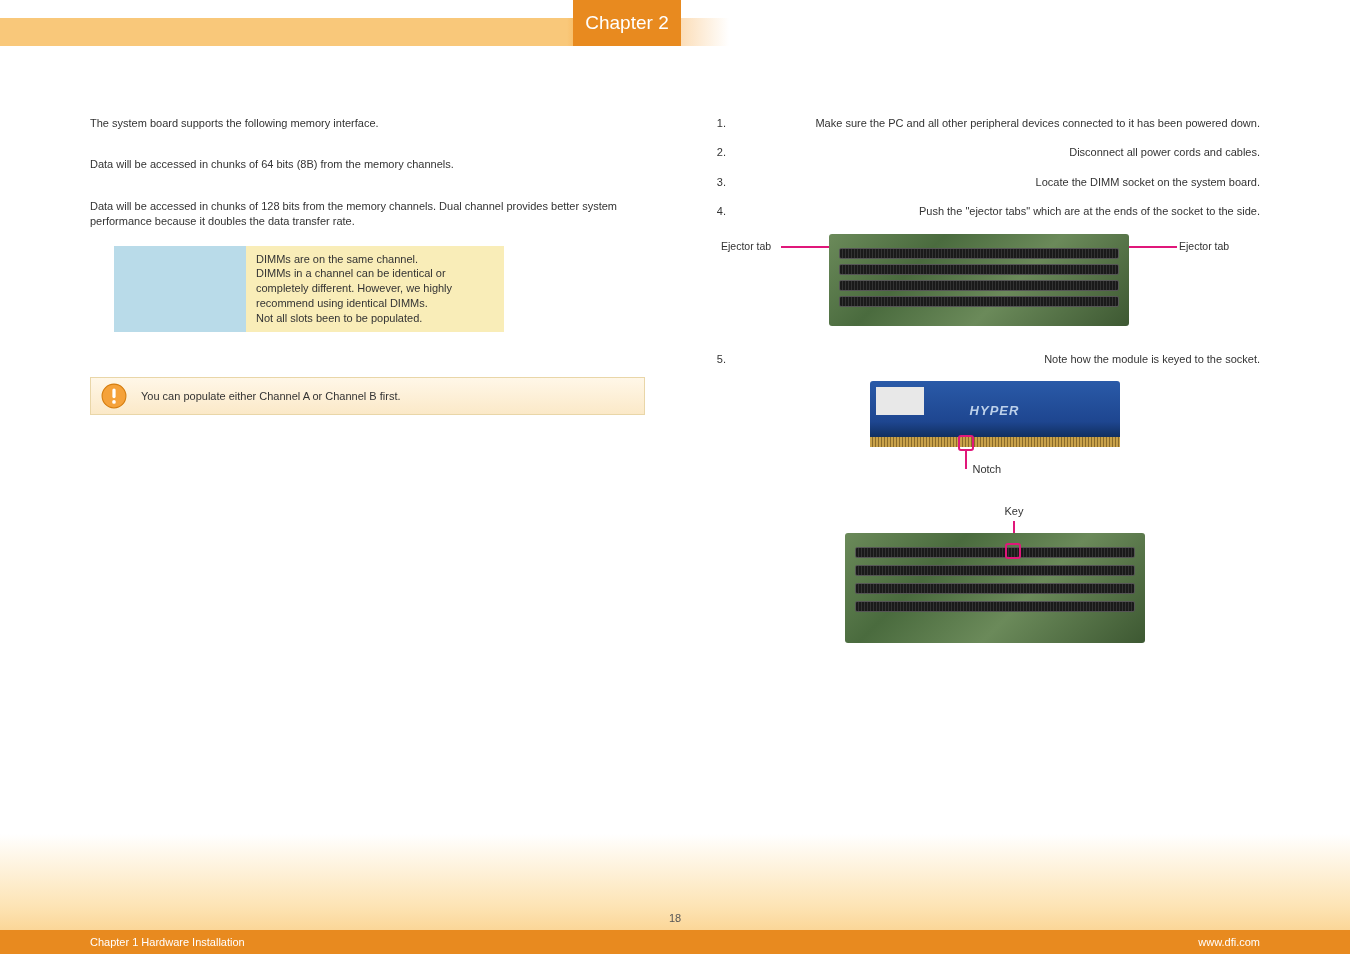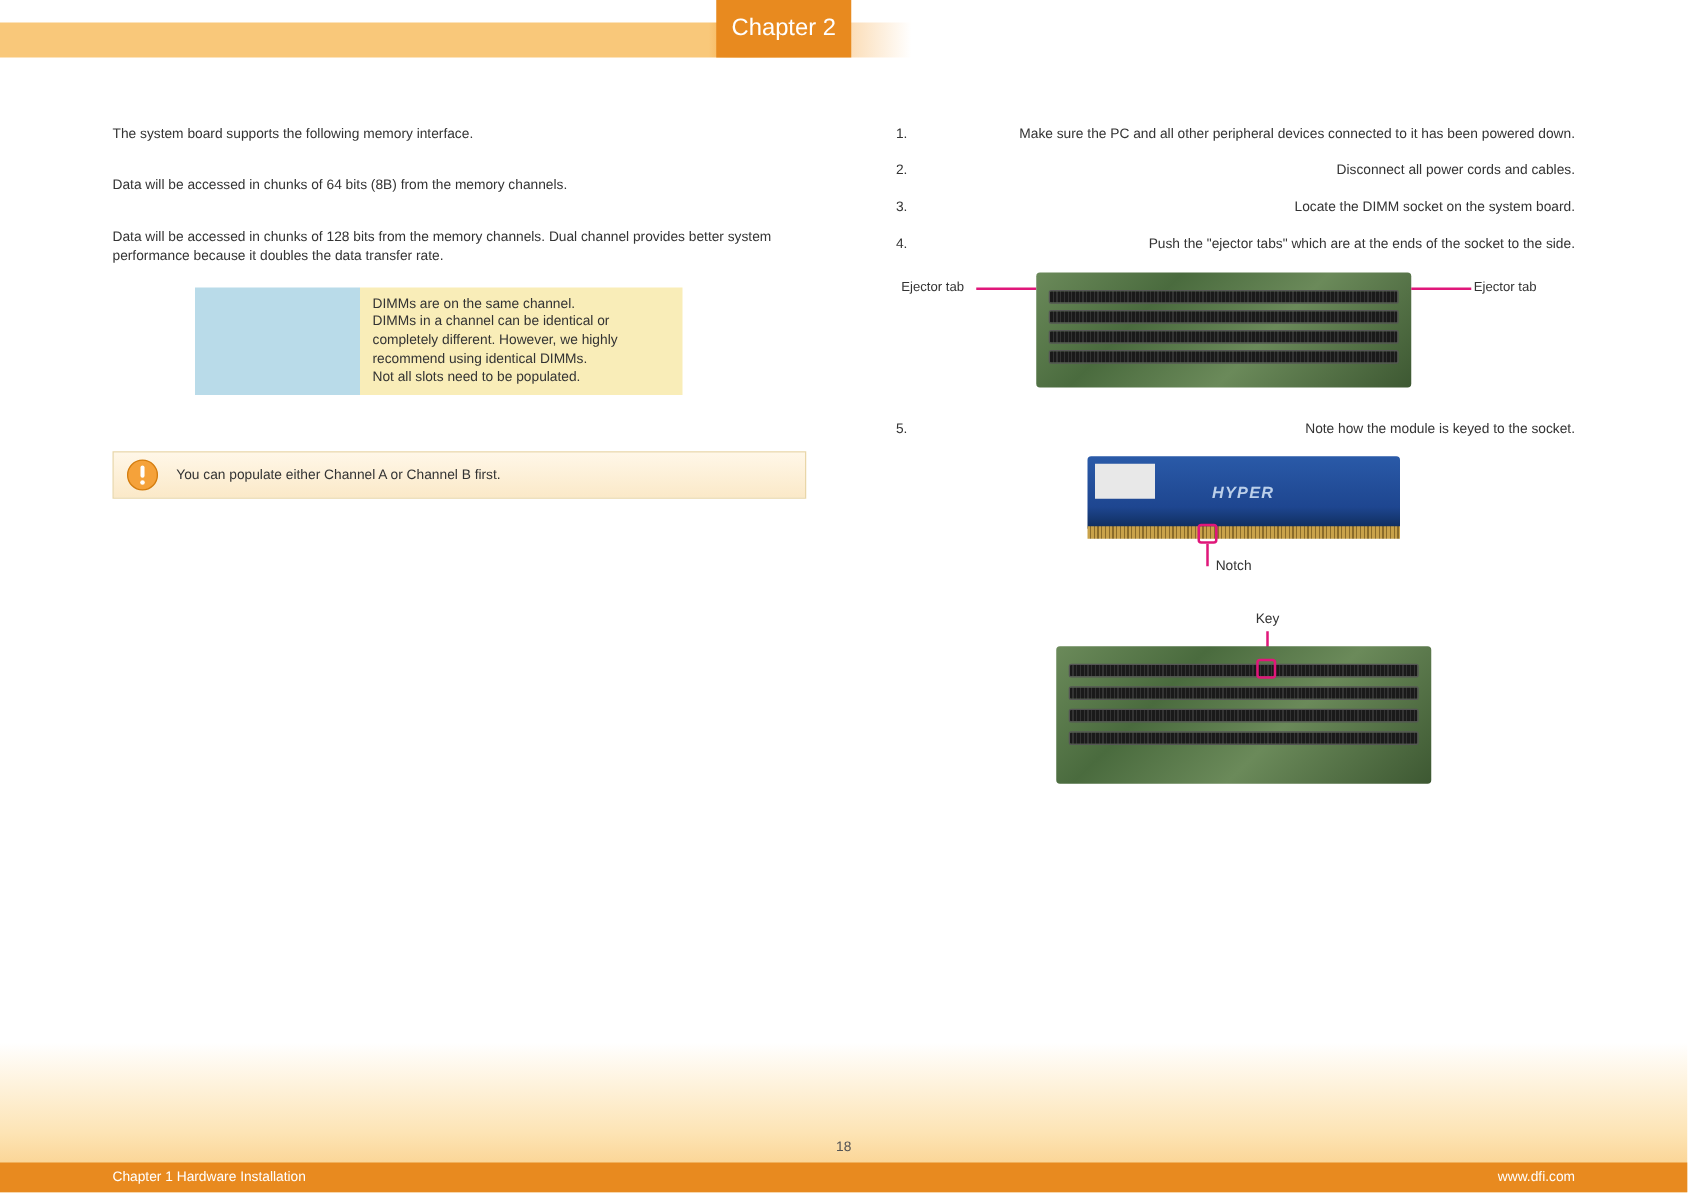--- a/index.html
+++ b/index.html
@@ -28,36 +28,36 @@
     height: 46px;
     background: #e88a1f;
     color: #fff;
     font-size: 19px;
     display: flex;
     align-items: center;
     justify-content: center;
   }
   .content {
     position: absolute;
-    top: 100px;
+    top: 116px;
     left: 90px;
     right: 90px;
     display: flex;
     gap: 60px;
   }
   .col {
     flex: 1;
     min-width: 0;
   }
   .col p { line-height: 1.4; margin-bottom: 12px; }
   .section-gap { height: 14px; }
   .ch-table {
     width: 390px;
     margin-top: 8px;
-    margin-left: 66px;
+    margin-left: 24px;
     border-collapse: separate;
     border-spacing: 0 4px;
     font-size: 11px;
   }
   .ch-table td {
     padding: 6px 10px;
     vertical-align: top;
     line-height: 1.35;
   }
   .ch-table .lbl {
@@ -229,21 +229,21 @@
     <div class="section-gap"></div>
     <p>Data will be accessed in chunks of 128 bits from the memory channels. Dual channel provides better system performance because it doubles the data transfer rate.</p>
 
     <table class="ch-table">
       <tbody>
           <tr>
         <td class="lbl"></td>
         <td class="desc">
           <div>DIMMs are on the same channel.</div>
           <div>DIMMs in a channel can be identical or completely different. However, we highly recommend using identical DIMMs.</div>
-          <div>Not all slots need to be populated.</div>
+          <div>Not all slots been to be populated.</div>
         </td>
       </tr>
     </tbody>
       </table>
 
     <div class="note-box">
       <svg class="note-icon" viewBox="0 0 24 24">
         <circle cx="12" cy="12" r="11" fill="#f5a23a" stroke="#d47d0f" stroke-width="1"></circle>
         <rect x="10.5" y="5" width="3" height="9" rx="1.5" fill="#fff"></rect>
         <circle cx="12" cy="17.5" r="1.7" fill="#fff"></circle>

